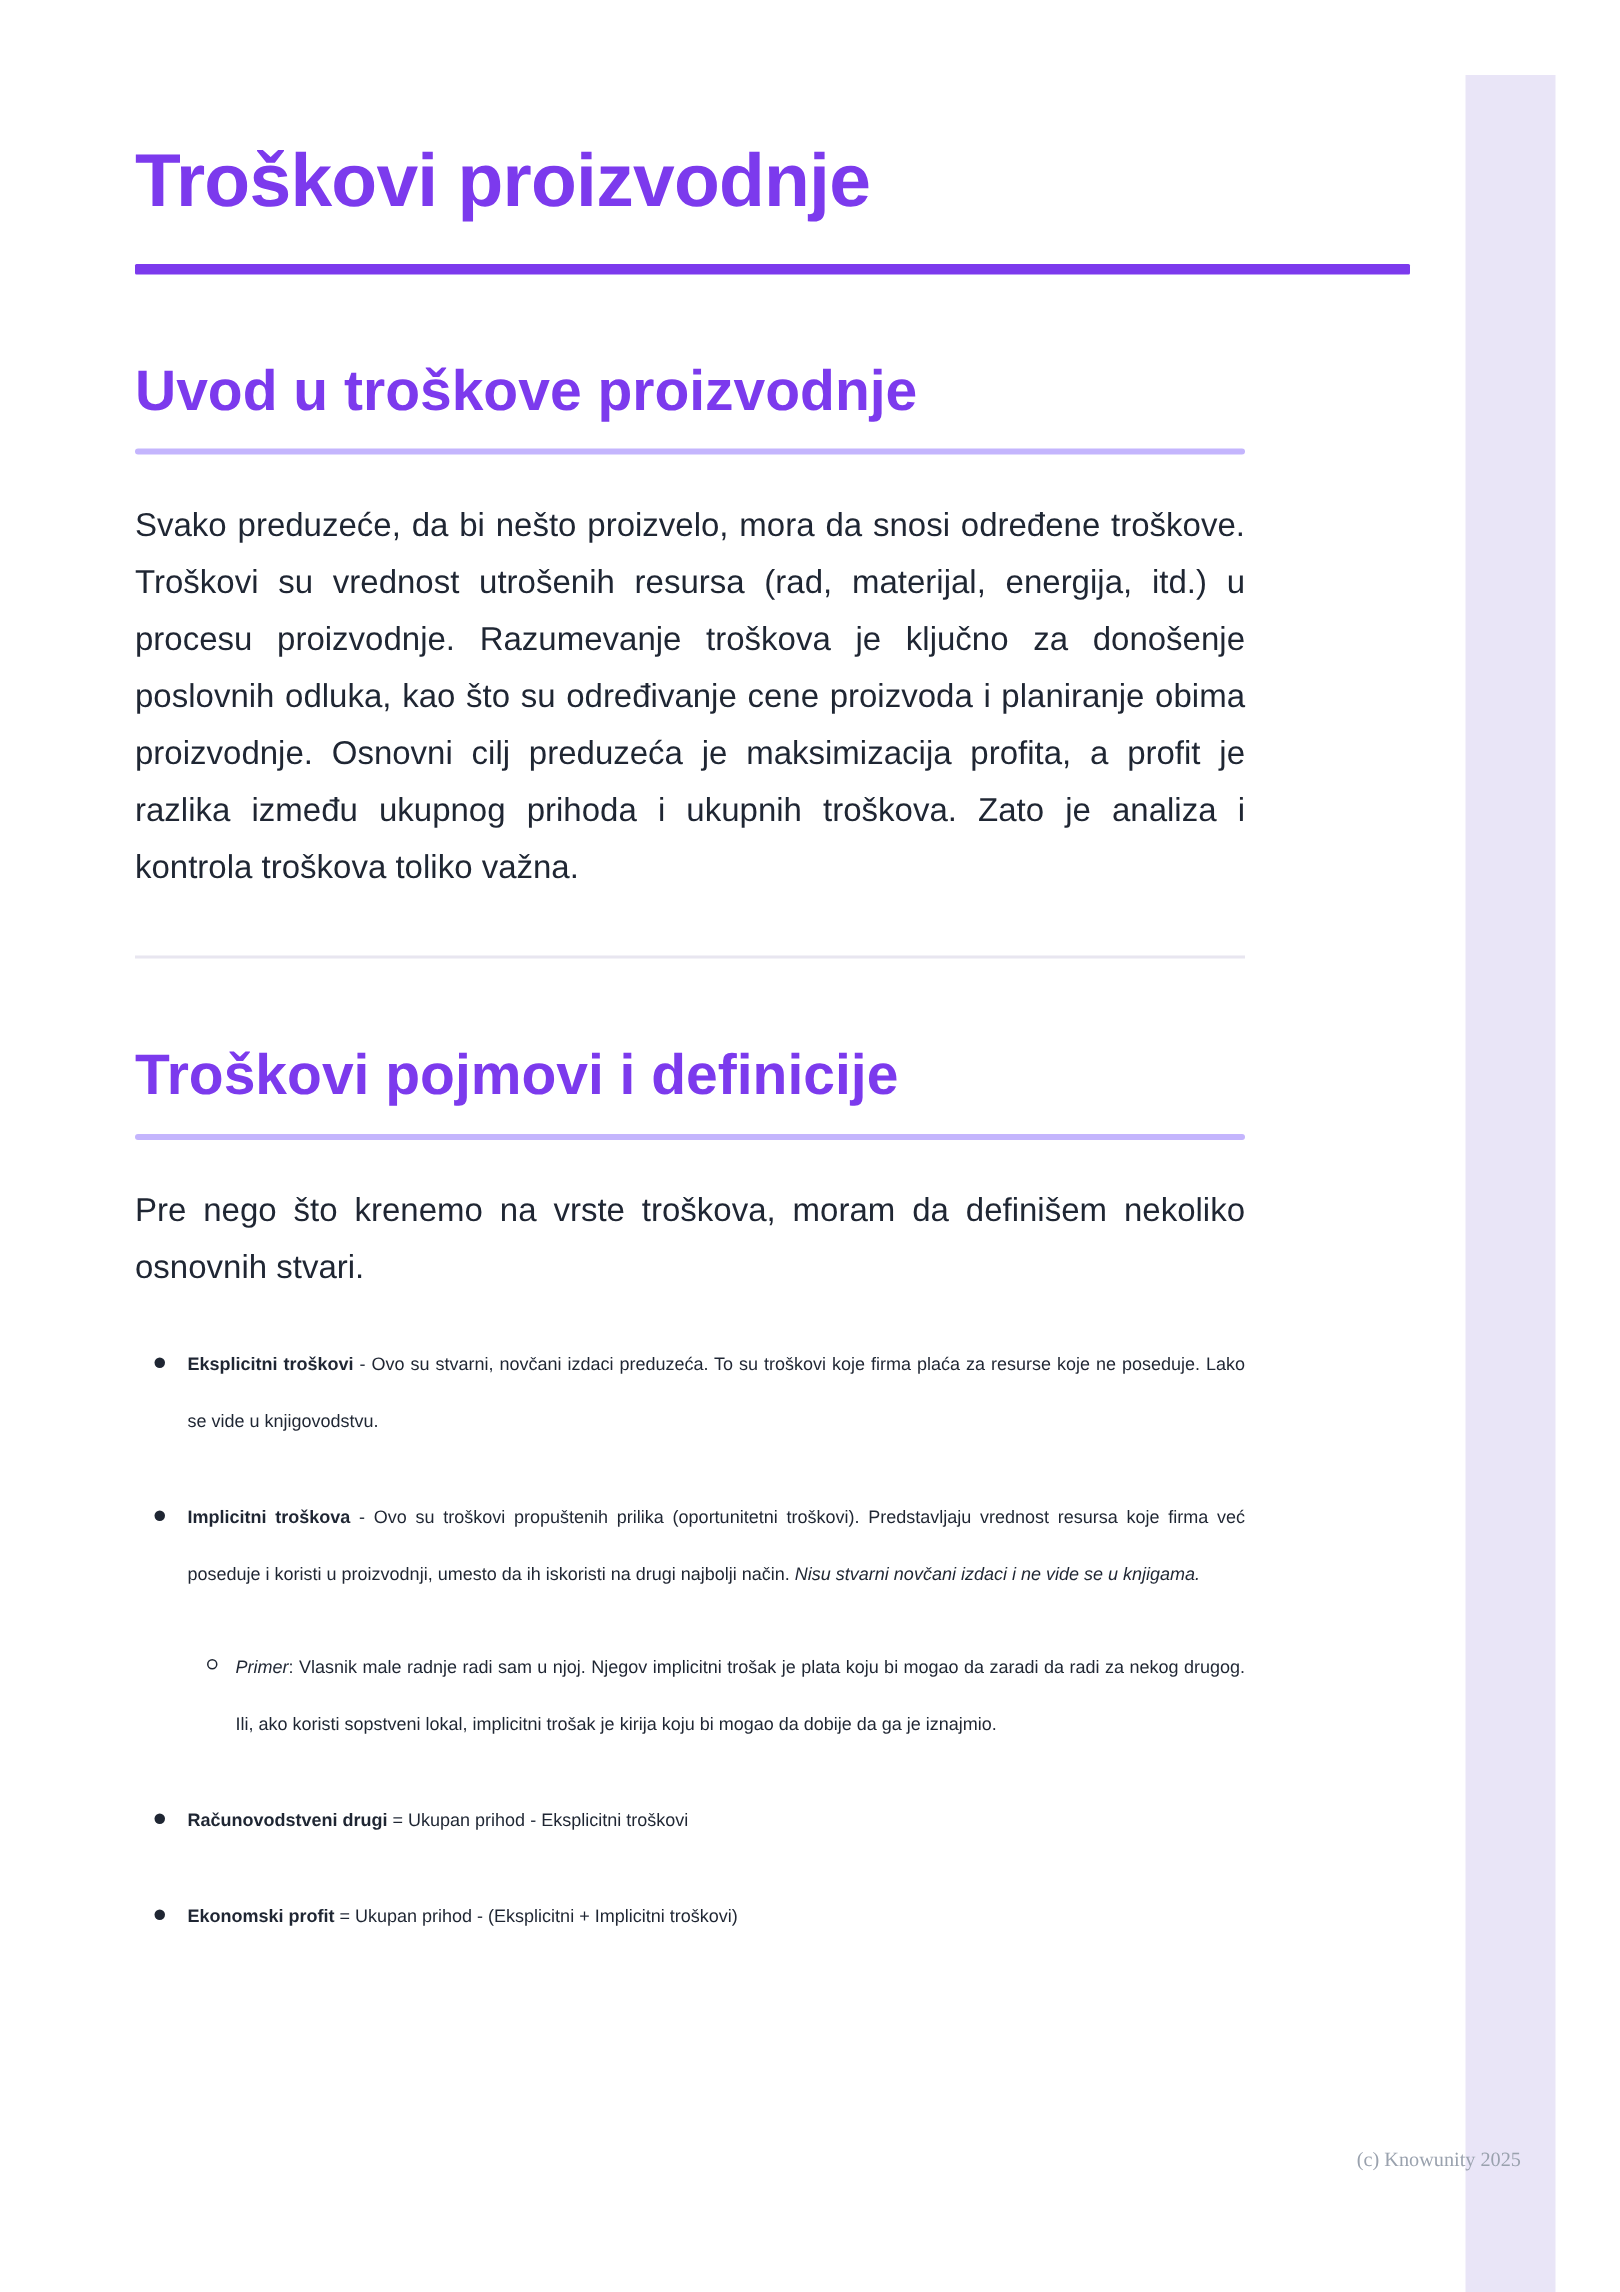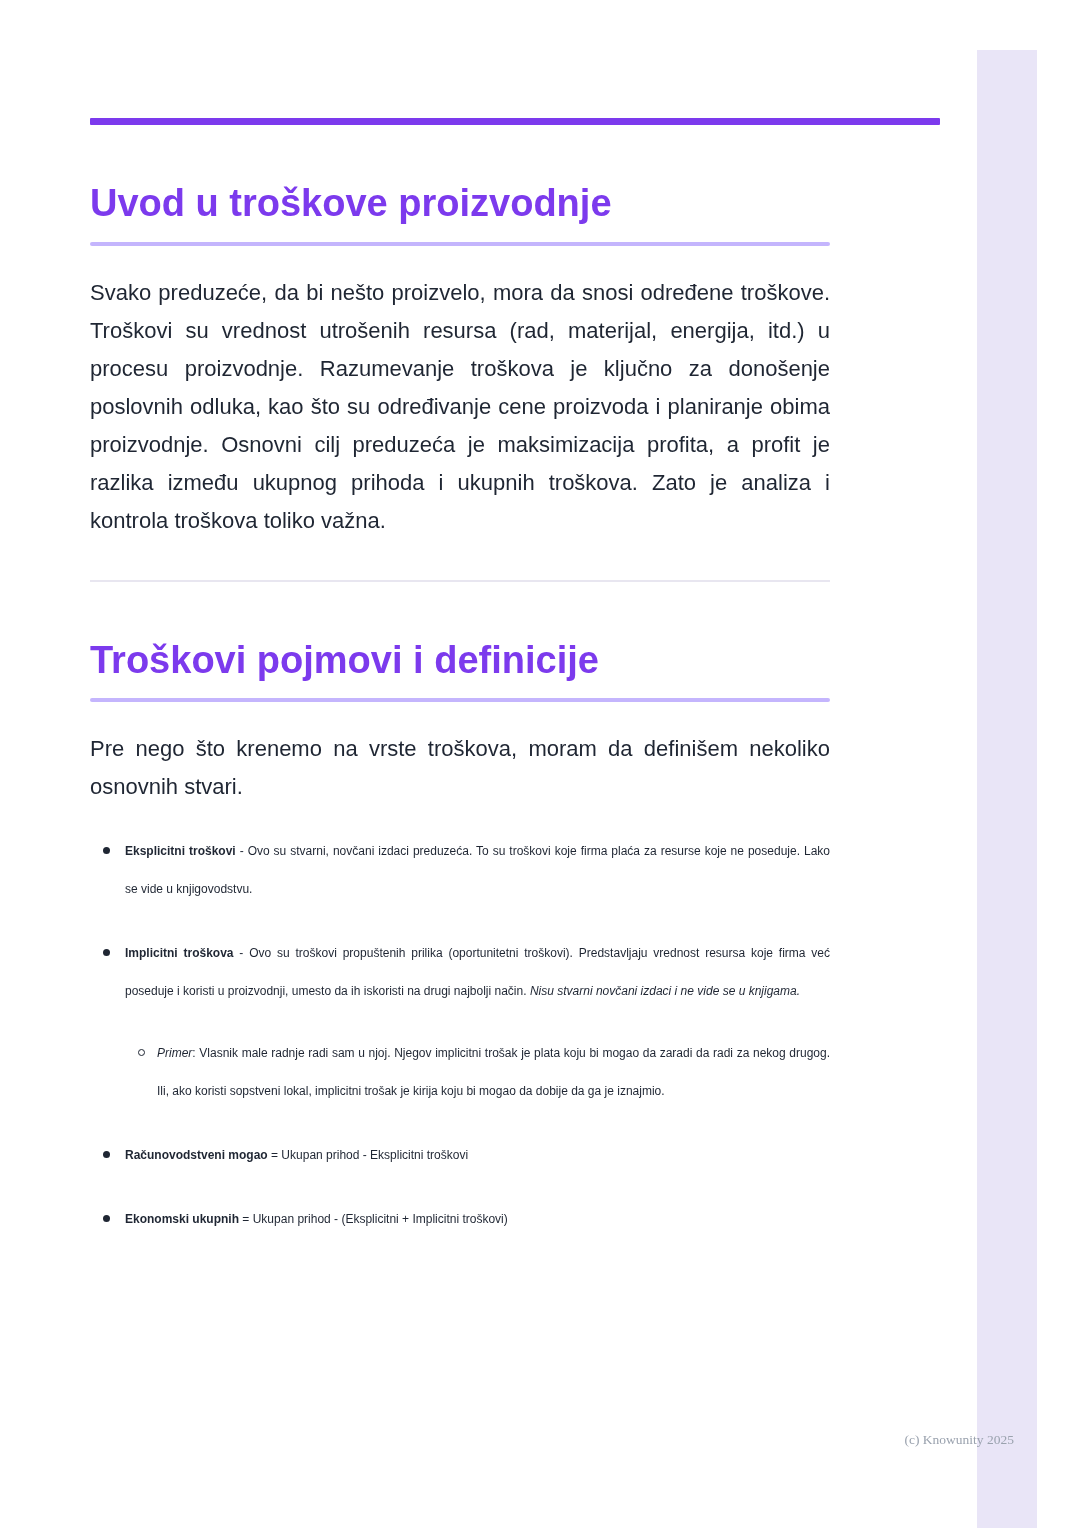--- a/index.html
+++ b/index.html
@@ -114,20 +114,21 @@
     font-family: Liberation Serif, serif;
   }
 </style>
 </head>
 <body>
 
 <div class="side-strip"></div>
 
 <div class="content">
 
+  <h1 class="page-title">Troškovi proizvodnje</h1>
   <div class="title-rule"></div>
 
   <div class="section">
     <h2 class="section-heading">Uvod u troškove proizvodnje</h2>
     <div class="heading-rule"></div>
     <p class="para">Svako preduzeće, da bi nešto proizvelo, mora da snosi određene troškove. Troškovi su vrednost utrošenih resursa (rad, materijal, energija, itd.) u procesu proizvodnje. Razumevanje troškova je ključno za donošenje poslovnih odluka, kao što su određivanje cene proizvoda i planiranje obima proizvodnje. Osnovni cilj preduzeća je maksimizacija profita, a profit je razlika između ukupnog prihoda i ukupnih troškova. Zato je analiza i kontrola troškova toliko važna.</p>
     <div class="divider"></div>
   </div>
 
   <div class="section">
@@ -163,30 +164,30 @@
         <div class="text">
           <em>Primer</em><span>: Vlasnik male radnje radi sam u njoj. Njegov implicitni trošak je plata koju bi mogao da zaradi da radi za nekog drugog. Ili, ako koristi sopstveni lokal, implicitni trošak je kirija koju bi mogao da dobije da ga je iznajmio.</span>
         </div>
       </div>
 
       <div class="bullet">
         <span class="marker">
             <span class="disc"></span>
           </span>
         <div class="text">
-          <span class="term">Računovodstveni mogao</span><span> = Ukupan prihod - Eksplicitni troškovi</span>
+          <span class="term">Računovodstveni drugi</span><span> = Ukupan prihod - Eksplicitni troškovi</span>
         </div>
       </div>
 
       <div class="bullet">
         <span class="marker">
             <span class="disc"></span>
           </span>
         <div class="text">
-          <span class="term">Ekonomski ukupnih</span><span> = Ukupan prihod - (Eksplicitni + Implicitni troškovi)</span>
+          <span class="term">Ekonomski profit</span><span> = Ukupan prihod - (Eksplicitni + Implicitni troškovi)</span>
         </div>
       </div>
 
     </div>
   </div>
 
 </div>
 
 <div class="footer">(c) Knowunity 2025</div>
 

